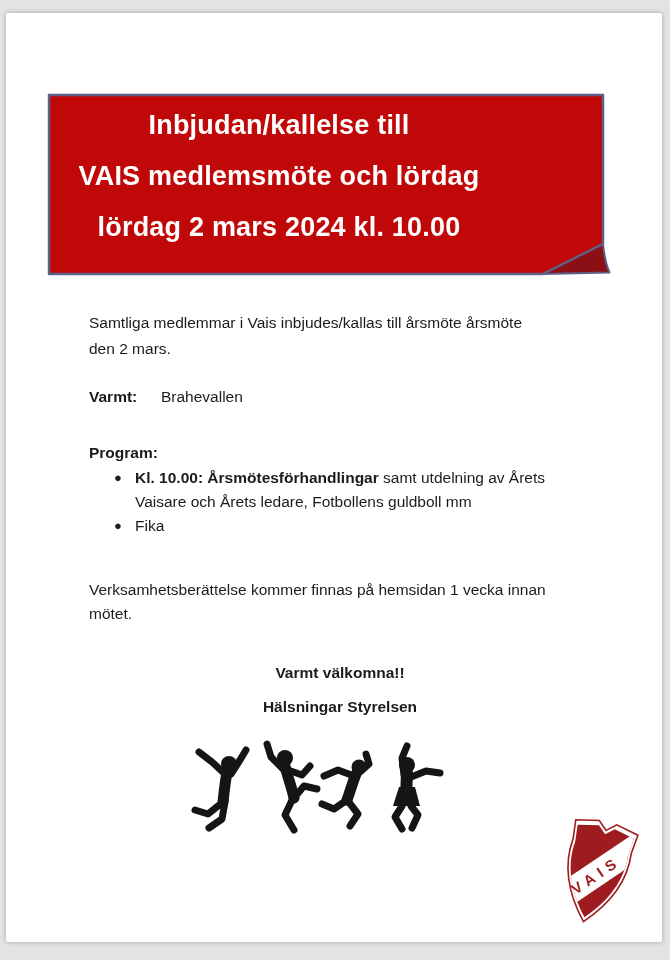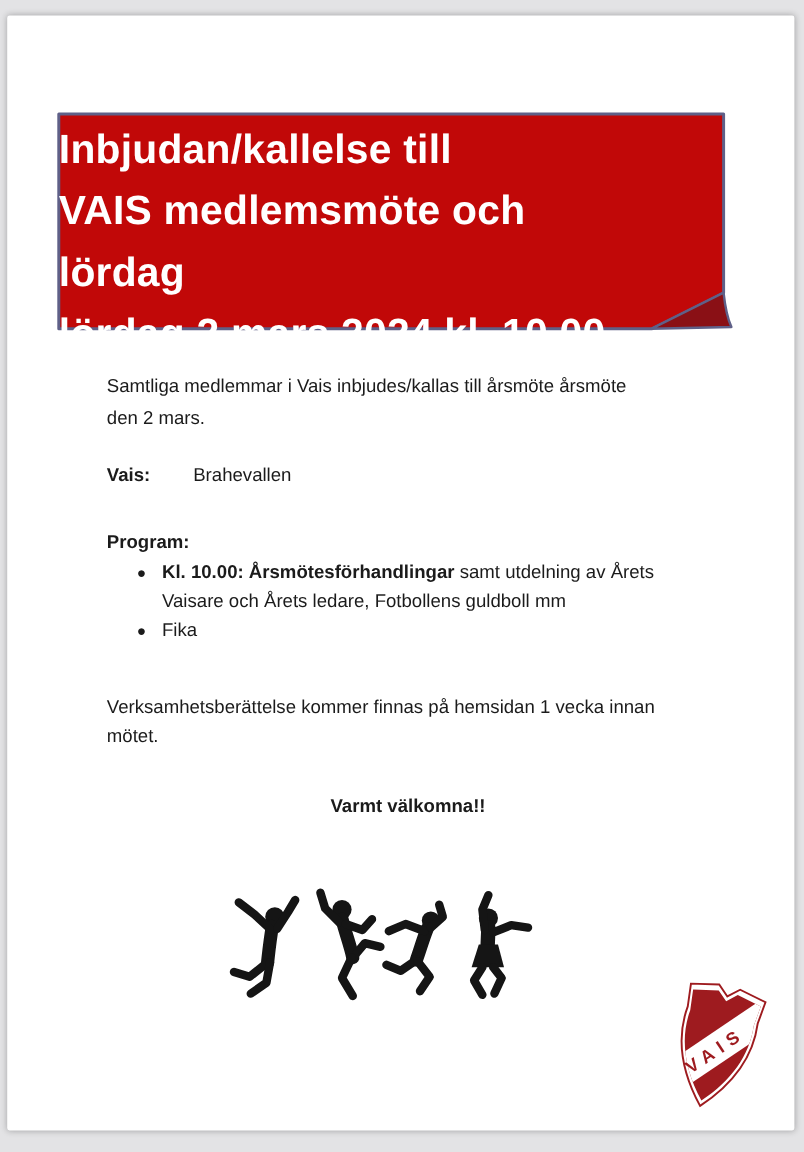--- a/index.html
+++ b/index.html
@@ -14,22 +14,22 @@
   .page{
     position:absolute;left:6px;top:13px;width:656px;height:929px;
     background:#ffffff;
     box-shadow:0 0 5px rgba(0,0,0,.28);
     border-radius:2px;
   }
   
   .banner-wrap{position:absolute;left:41px;top:80px;width:566px;height:186px;}
   .banner-text{
     position:absolute;left:2px;top:7px;width:460px;
-    color:#ffffff;font-weight:bold;
-    font-size:34px;line-height:51px;letter-spacing:.2px;
+    text-align:center;color:#ffffff;font-weight:bold;
+    font-size:27px;line-height:51px;letter-spacing:.2px;
   }
   
   .bodytext{color:#1b1b1b;font-size:15.5px;line-height:26px;}
   .intro{position:absolute;left:83px;top:297px;width:500px;}
   .plats-row{position:absolute;left:83px;top:371px;display:flex;}
   .plats-label{font-weight:bold;width:72px;}
   .program-label{position:absolute;left:83px;top:427px;font-weight:bold;text-align:right;}
   .bullets{position:absolute;left:108px;top:453px;width:480px;}
   .bullet-item{display:flex;line-height:24px;}
   .bullet-glyph{width:21px;font-size:13px;flex:0 0 21px;}
@@ -62,21 +62,21 @@
         <div>lördag 2 mars 2024 kl. 10.00</div>
       </div>
     </div>
 
     <div class="intro bodytext">
       <div>Samtliga medlemmar i Vais inbjudes/kallas till årsmöte årsmöte</div>
       <div>den 2 mars.</div>
     </div>
 
     <div class="plats-row bodytext">
-      <span class="plats-label">Vais:</span>
+      <span class="plats-label">Varmt:</span>
       <span>Brahevallen</span>
     </div>
 
     <div class="program-label bodytext">Program:</div>
 
     <div class="bullets bodytext">
       <div class="bullet-item">
         <span class="bullet-glyph">●</span>
         <span>
           <span class="bold">Kl. 10.00: Årsmötesförhandlingar</span><span> samt utdelning av Årets</span>
@@ -89,20 +89,21 @@
         <span>Fika</span>
       </div>
     </div>
 
     <div class="note bodytext">
       <div>Verksamhetsberättelse kommer finnas på hemsidan 1 vecka innan</div>
       <div>mötet.</div>
     </div>
 
     <div class="closing1">Varmt välkomna!!</div>
+    <div class="closing2">Hälsningar Styrelsen</div>
 
     <svg class="jumpers" viewBox="0 0 280 108">
       <g stroke="#151515" stroke-width="7" fill="none" stroke-linecap="round" stroke-linejoin="round">
 
         <g>
           <circle cx="47" cy="33" r="8" fill="#151515" stroke="none"></circle>
           <path d="M45,41 C43,52 42,62 41,71" stroke-width="11"></path>
           <path d="M44,44 L30,31 L17,21"></path>
           <path d="M49,43 L58,29 L64,19"></path>
           <path d="M41,71 L26,83 L13,79"></path>

